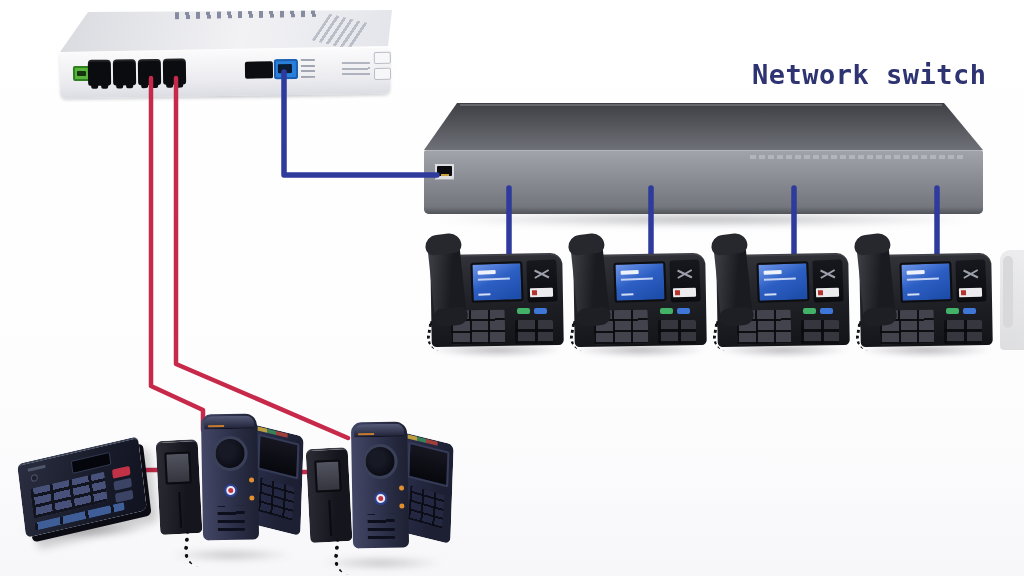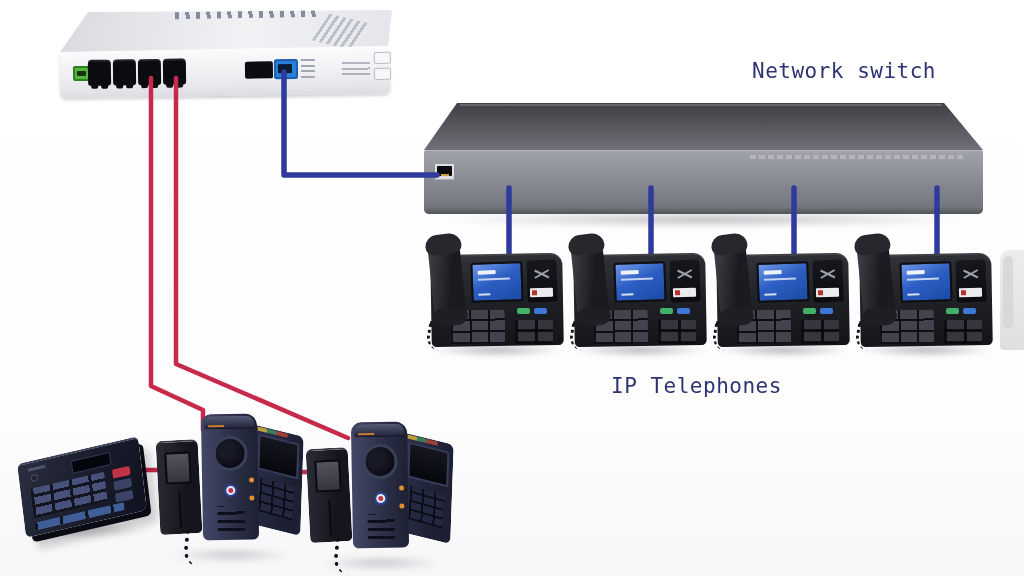--- a/index.html
+++ b/index.html
@@ -10,21 +10,21 @@
   }
   html,body{margin:0;padding:0;background:#ffffff;}
   #scene{
     position:relative;width:1024px;height:576px;overflow:hidden;
     background:linear-gradient(#ffffff 0%,#fdfdfe 70%,#f7f7f9 100%);
     font-family:"DejaVu Sans Mono","Liberation Mono",monospace;
   }
   #scene *{position:absolute;box-sizing:border-box;}
 
   
-  .lbl{font-size:21px;font-weight:normal;color:var(--label-color);
+  .lbl{font-size:27px;font-weight:bold;color:var(--label-color);
        letter-spacing:.5px;white-space:nowrap;z-index:4;}
   .lbl-switch{left:752px;top:59px;}
   .lbl-phones{left:611px;top:374px;}
 
   
   .shadow{z-index:0;filter:blur(3px);}
   .sh-router{left:62px;top:84px;width:326px;height:12px;
     background:radial-gradient(ellipse at center,rgba(60,62,75,.28),transparent 70%);}
   .sh-switch{left:430px;top:212px;width:548px;height:15px;
     background:radial-gradient(ellipse at center,rgba(50,52,60,.35),transparent 70%);}
@@ -506,15 +506,14 @@
       <div class="kp-red"></div>
       <div class="kp-side s1"></div>
       <div class="kp-side s2"></div>
       <div class="kp-bottom"></div>
     </div>
   </div>
 
   <div class="ghost"></div>
 
   <div class="lbl lbl-switch">Network switch</div>
-  <div class="lbl lbl-phones">IP Telephones</div>
 
 </div>
 
 </body></html>

